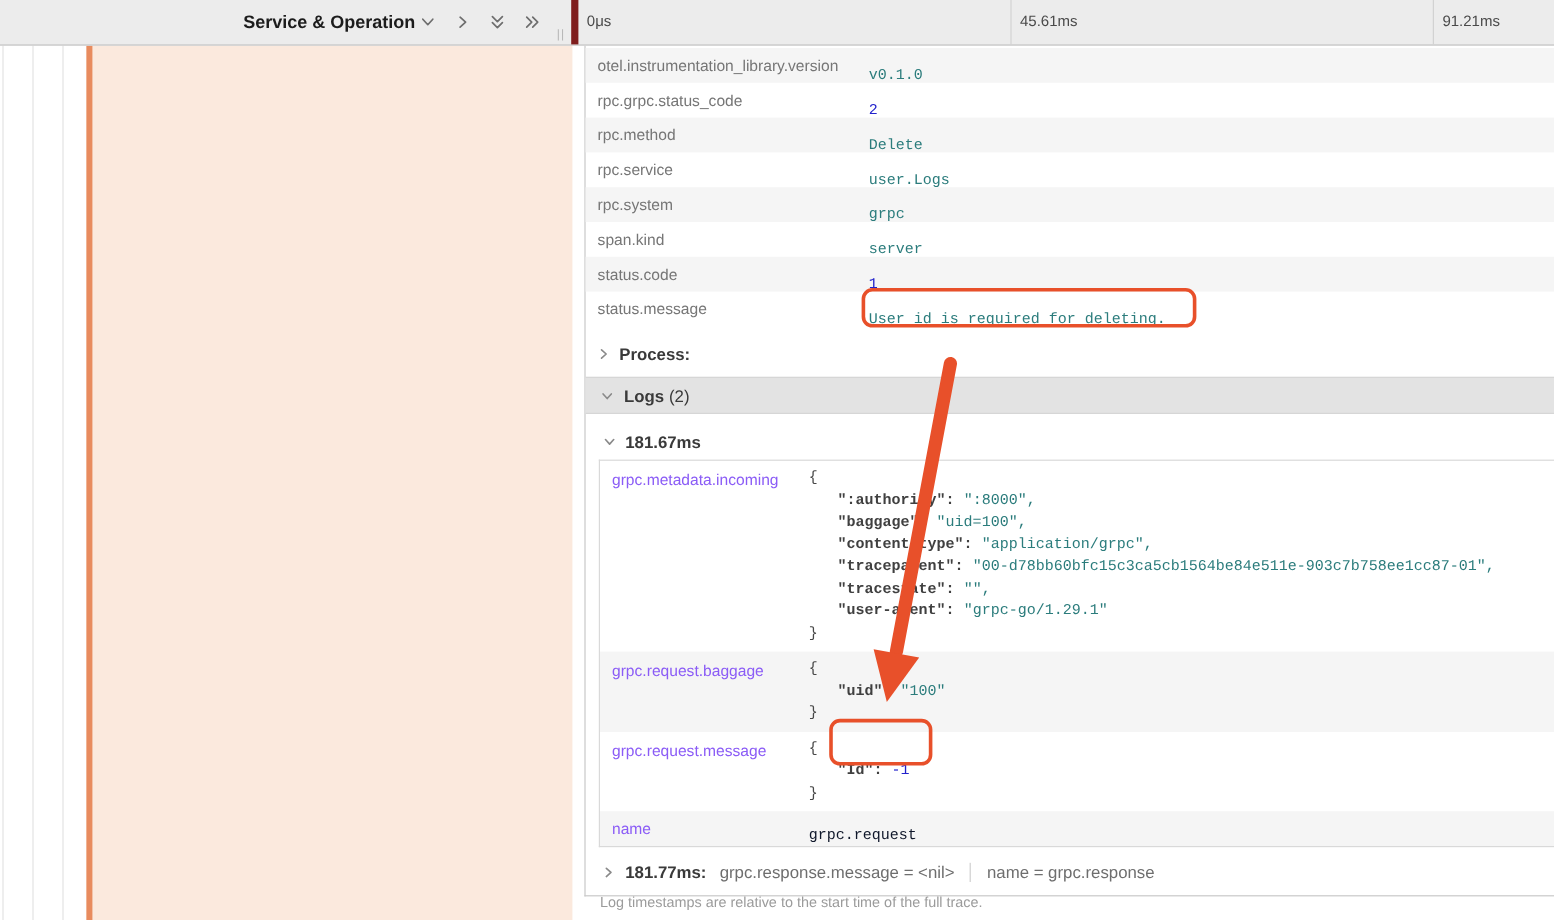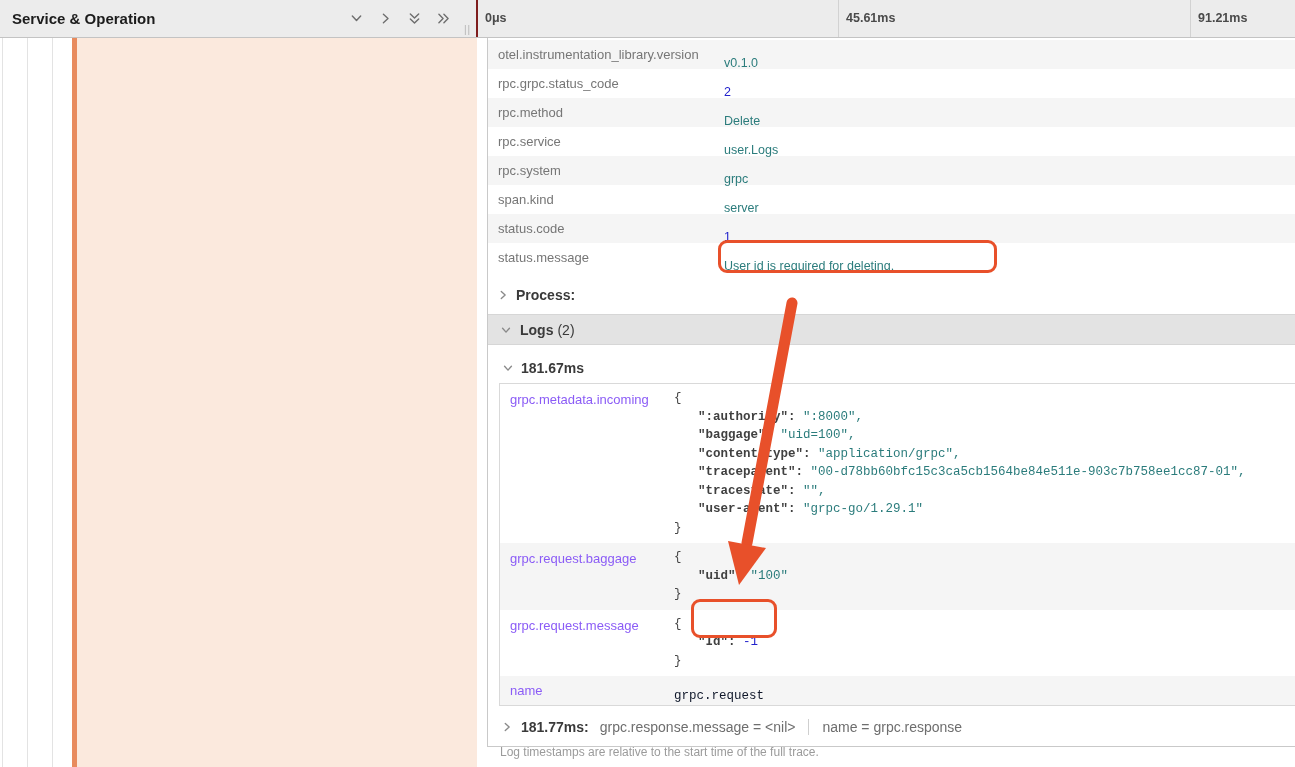--- a/index.html
+++ b/index.html
@@ -11,31 +11,31 @@
   }
 
   
   .header {
     position:absolute; top:0; left:0; width:1295px; height:38px;
     background:#ececec; border-bottom:1px solid #c3c3c3; z-index:10;
     display:flex;
   }
   .header-left {
     width:459px; flex:none; display:flex; align-items:center;
-    padding:0 6px 0 12px; justify-content:space-between;
+    padding:0 6px 0 12px; justify-content:flex-end;
   }
   .svc-title { font-size:15px; font-weight:bold; color:#1c1c1c; }
   .header-chevrons { display:flex; gap:9px; align-items:center; }
   .chev-btn { width:20px; height:20px; display:flex; align-items:center; justify-content:center; cursor:pointer; }
   .chev-btn svg { stroke:#6e6e6e; fill:none; stroke-width:1.7; stroke-linecap:round; stroke-linejoin:round; }
   .grip {
     width:17px; flex:none; display:flex; align-items:flex-end; justify-content:center;
     padding-bottom:2px; color:#b4b4b4; font-size:10px; letter-spacing:1px; cursor:col-resize;
   }
-  .timeline { flex:1; border-left:2px solid #7f1d1d; position:relative;font-weight:bold; }
+  .timeline { flex:1; border-left:6px solid #7f1d1d; position:relative; }
   .tick-label {
     position:absolute; top:0; height:37px; line-height:37px;
     font-size:12.5px; color:#4a4a4a; padding-left:7px; white-space:nowrap;
   }
   .tick-0 { left:0; }
   .tick-1 { left:360px; border-left:1px solid #d2d2d2; }
   .tick-2 { left:712px; border-left:1px solid #d2d2d2; }
 
   
   .left-panel { position:absolute; top:38px; left:0; width:477px; bottom:0; background:#fff; }
@@ -51,21 +51,21 @@
     position:absolute; top:38px; left:487px; right:-12px; height:709px;
     border-left:1px solid #c9c9c9; border-bottom:1px solid #c9c9c9;
     background:#fff; z-index:5;
   }
 
   
   .tags-table { margin-top:2px; }
   .tag-row { display:flex; height:29px; align-items:center; font-size:13px; }
   .tag-row:nth-child(odd) { background:#f5f5f5; }
   .tag-key { width:236px; flex:none; padding-left:10px; color:#767676; }
-  .tag-val { font-family:Liberation Sans, sans-serif; font-size:12.5px; color:#2b7c7c; white-space:nowrap;margin-top:17px; }
+  .tag-val { font-family:Liberation Mono, monospace; font-size:12.5px; color:#2b7c7c; white-space:nowrap;margin-top:17px; }
   .tag-val.num { color:#2222cc; }
 
   
   .process-row { margin-top:8px; height:30px; display:flex; align-items:center; padding-left:9px; font-size:14px; color:#3a3a3a; cursor:pointer; }
   .process-label { font-weight:bold; margin-left:7px; }
   .logs-header {
     margin-top:4px; height:31px; background:#e3e3e3;
     border-top:1px solid #d6d6d6; border-bottom:1px solid #d6d6d6;
     display:flex; align-items:center; padding-left:12px; font-size:14px; color:#3a3a3a; cursor:pointer;
   }

